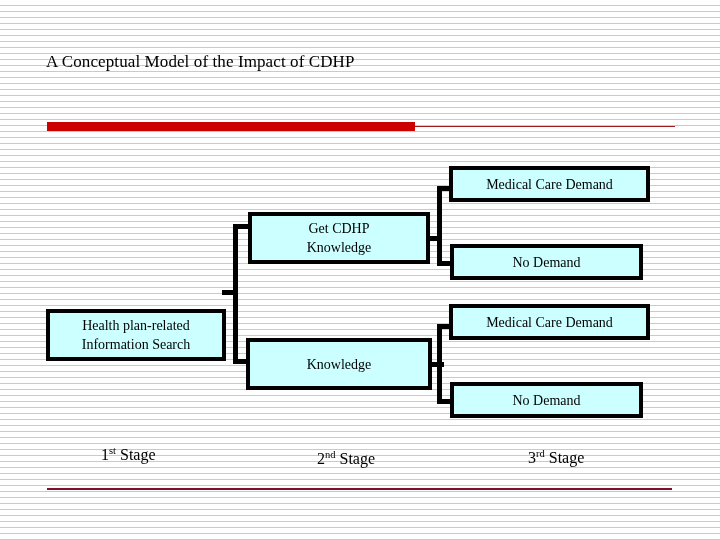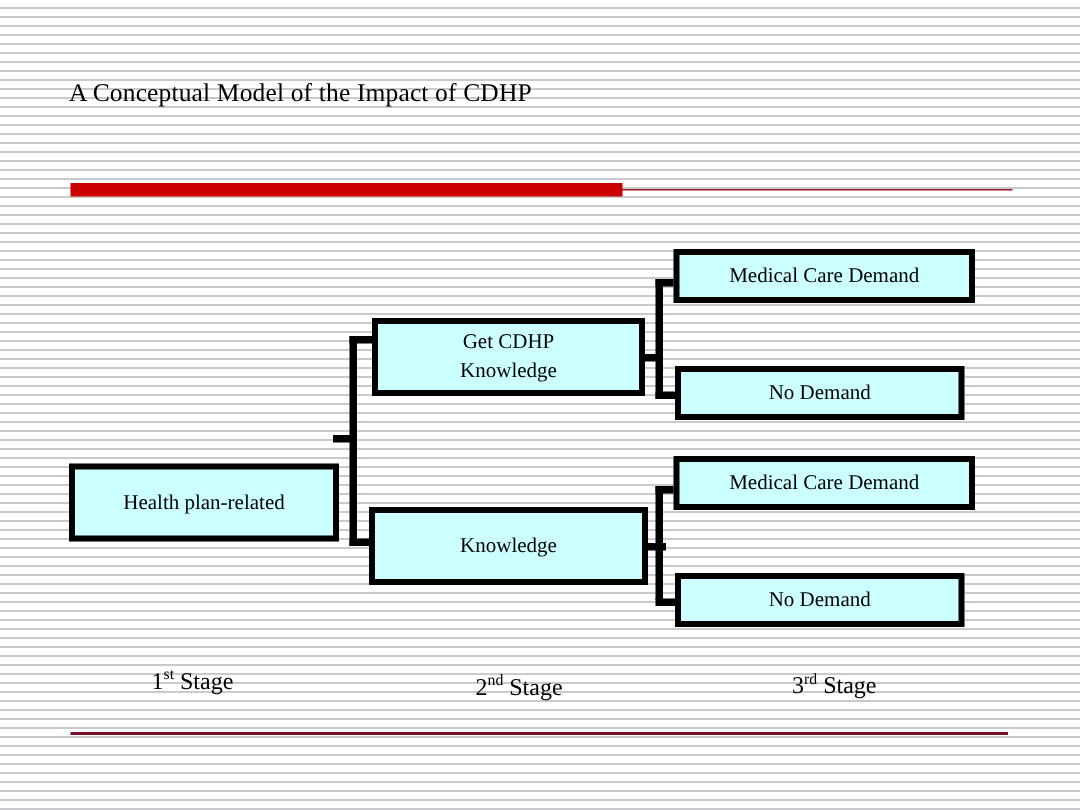--- a/index.html
+++ b/index.html
@@ -162,20 +162,21 @@
   <div class="conn" id="c2-bot"></div>
 
   <div class="conn" id="c3-stem"></div>
   <div class="conn" id="c3-spine"></div>
   <div class="conn" id="c3-top"></div>
   <div class="conn" id="c3-bot"></div>
 
   <div class="node" id="node-search">
     <div>
       <span>Health plan-related</span>
+      <span>Information Search</span>
     </div>
   </div>
 
   <div class="node" id="node-get">
     <div>
       <span>Get CDHP</span>
       <span>Knowledge</span>
     </div>
   </div>
 

